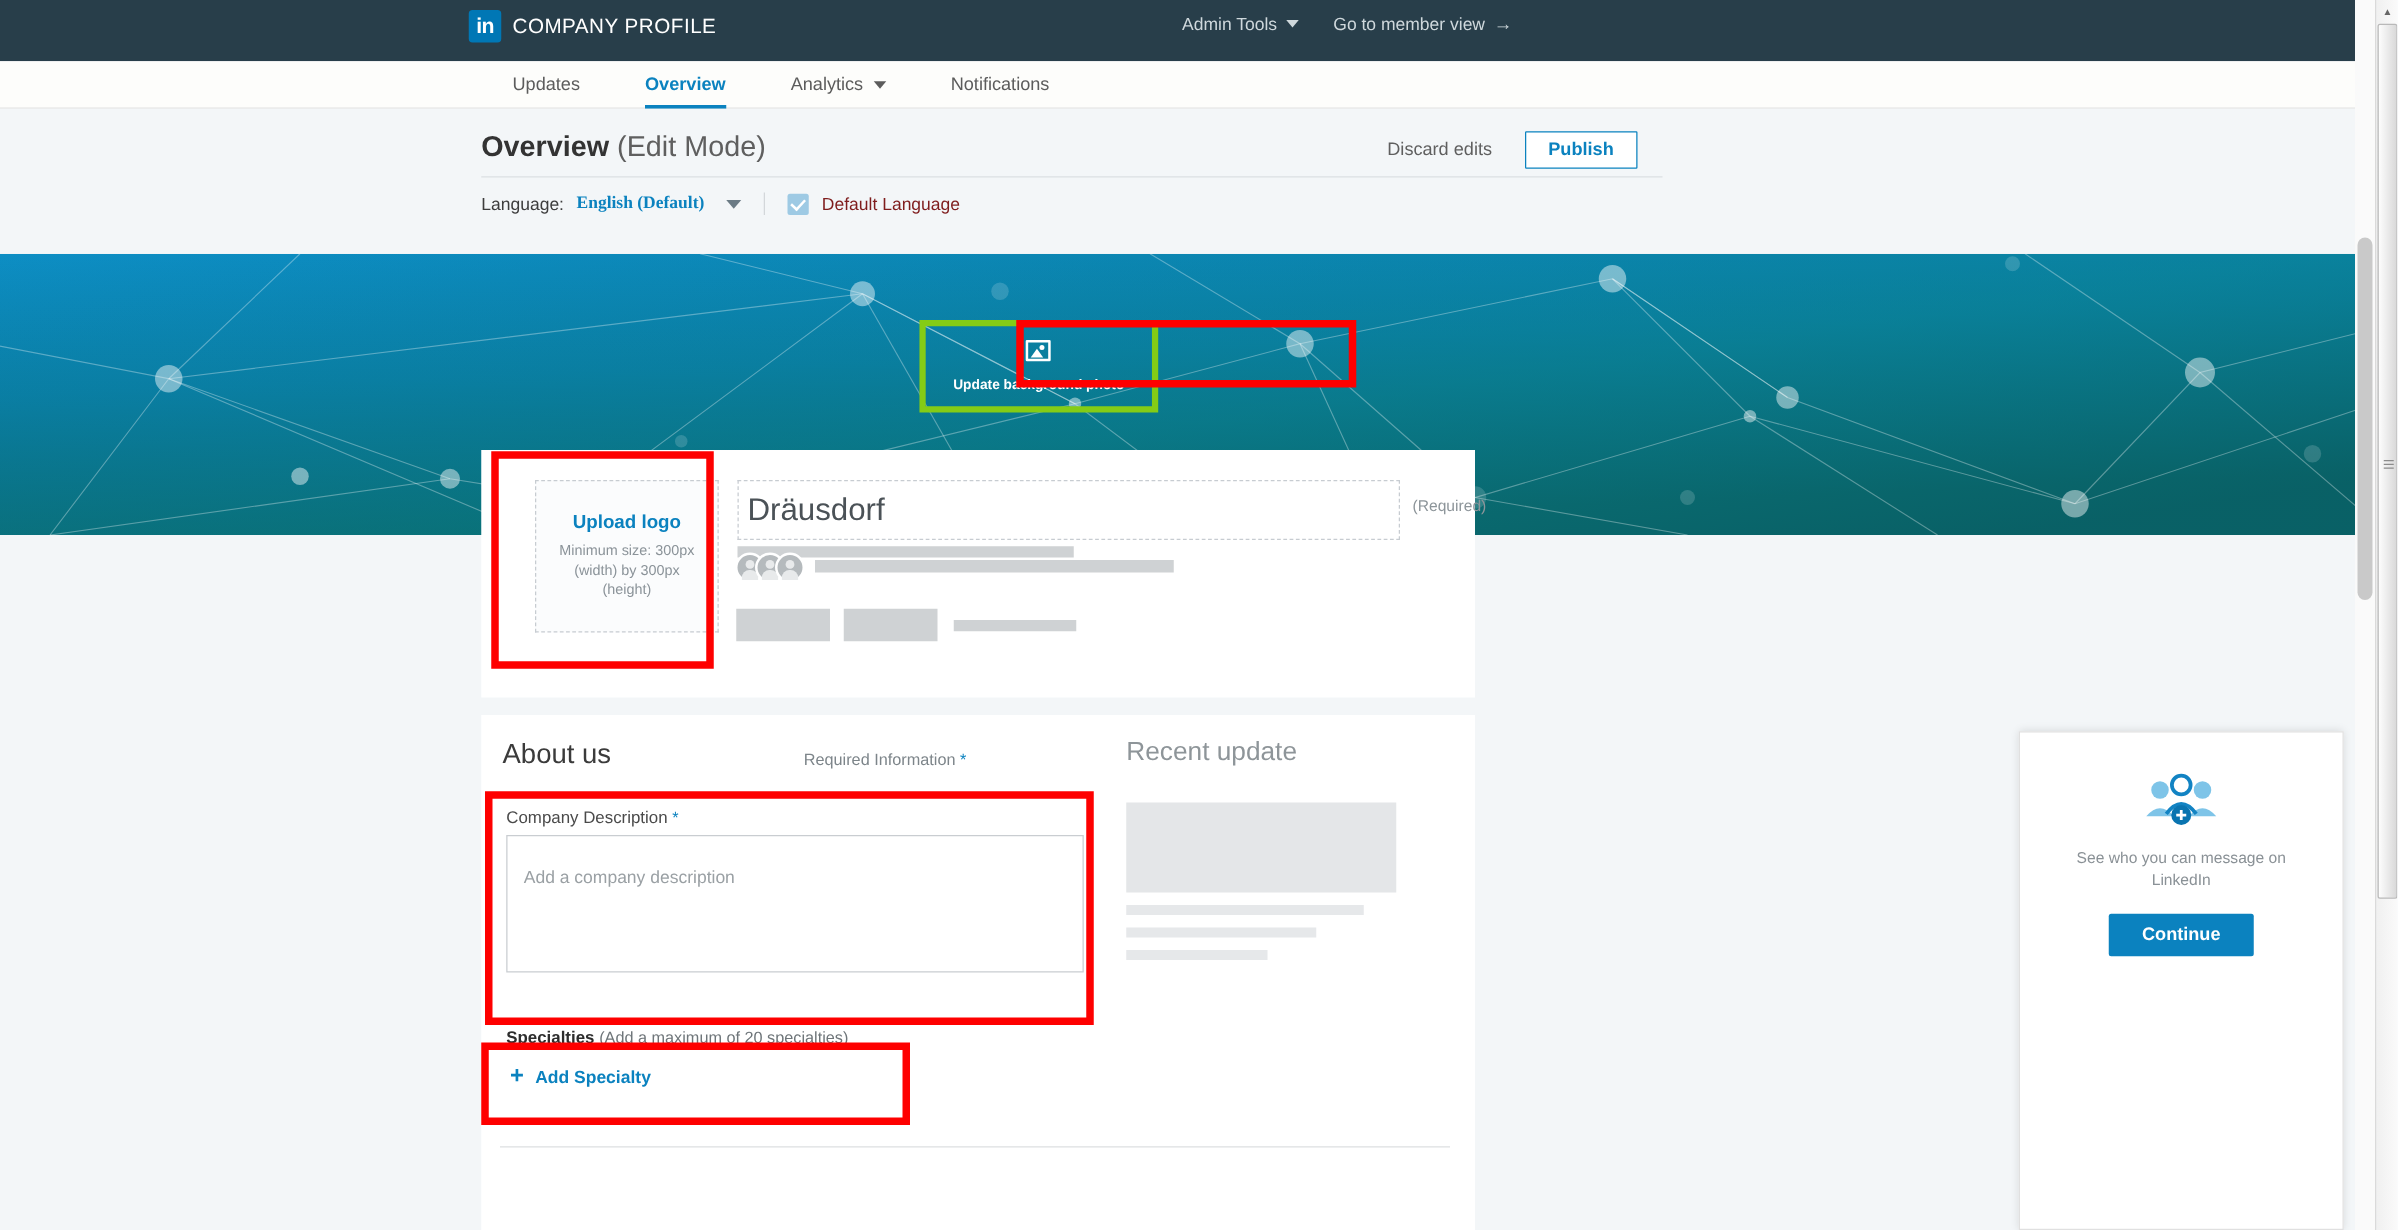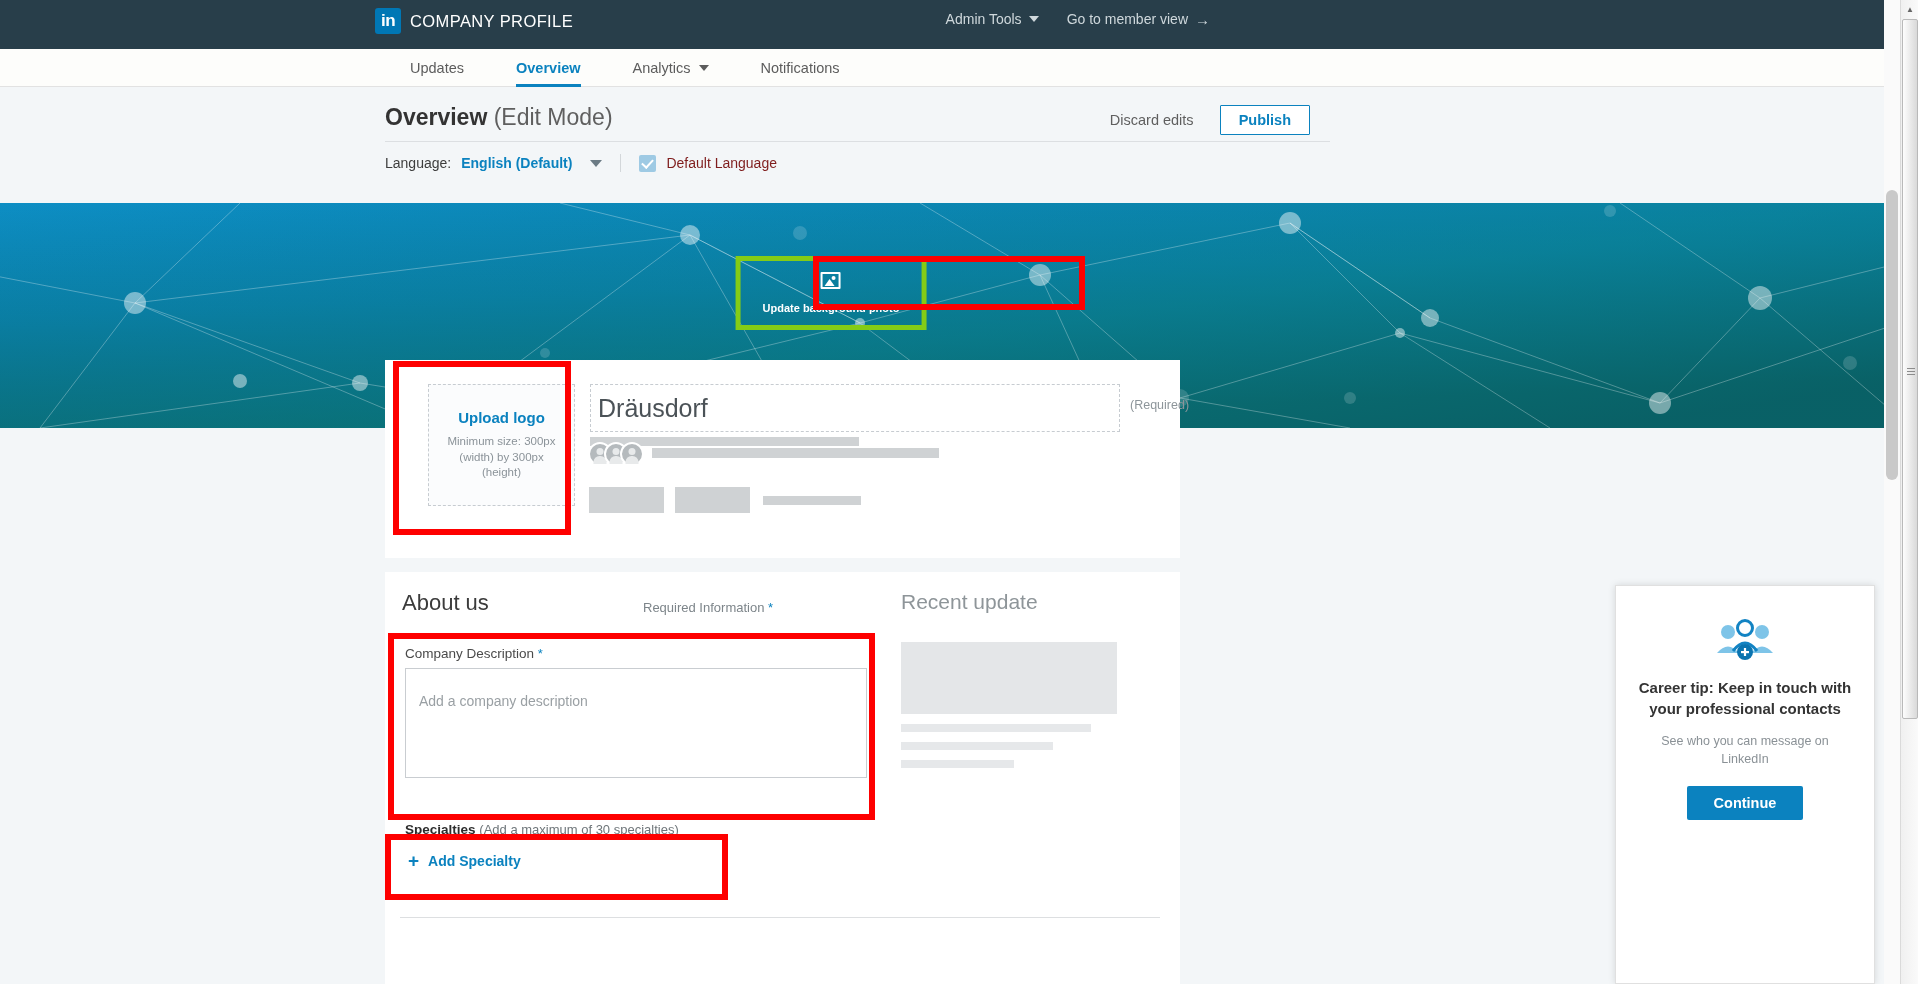--- a/index.html
+++ b/index.html
@@ -108,21 +108,21 @@
   }
   .head-rule {
     position: absolute; left: 385px; right: 570px; top: 54px;
     height: 1px; background: #dcdfe2;
   }
   .lang-row {
     position: absolute; left: 385px; top: 67px;
     display: flex; align-items: center; gap: 10px;
   }
   .lang-label { font-size: 14px; color: #3d3d3d; }
-  .lang-value { font-size: 14px; color: #0b82bf; font-weight: bold; cursor: pointer; }
+  .lang-value { font-size: 14px; color: #0b82bf; font-weight: bold; cursor: pointer; font-family: Liberation Serif, serif; }
   .lang-caret {
     width: 0; height: 0; margin-left: 8px;
     border-left: 6px solid transparent;
     border-right: 6px solid transparent;
     border-top: 7px solid #6b7b85;
   }
   .lang-sep { width: 1px; height: 18px; background: #d3d7da; margin: 0 8px; }
   .lang-check {
     width: 17px; height: 17px; background: #9ecae4;
     border-radius: 2px; position: relative; display: inline-block;
@@ -499,21 +499,21 @@
     <div class="recent-title">Recent update</div>
 
     <div class="field-label">
       <span>Company Description</span>
       <span class="req-star">*</span>
     </div>
     <textarea class="desc-textarea" placeholder="Add a company description" style=""></textarea>
 
     <div class="spec-label">
       <span>Specialties</span>
-      <span class="spec-hint">(Add a maximum of 30 specialties)</span>
+      <span class="spec-hint">(Add a maximum of 20 specialties)</span>
     </div>
     <div class="add-specialty">
       <span class="plus-glyph">+</span>
       <span>Add Specialty</span>
     </div>
     <div class="about-rule"></div>
 
     <div class="ru-img"></div>
     <div class="ru-l1"></div>
     <div class="ru-l2"></div>
@@ -533,21 +533,20 @@
           <path d="M2 36 q11 -13 22 0 z" fill="#7ec4e8"></path>
           <circle cx="47" cy="15" r="7" fill="#7ec4e8"></circle>
           <path d="M36 36 q11 -13 22 0 z" fill="#7ec4e8"></path>
           <circle cx="30" cy="11" r="7.5" fill="none" stroke="#1283c3" stroke-width="3"></circle>
           <path d="M18 34 q12 -16 24 0" fill="none" stroke="#1283c3" stroke-width="3"></path>
           <circle cx="30" cy="35" r="8" fill="#0a74b0"></circle>
           <rect x="26" y="34" width="8" height="2.2" fill="#fff"></rect>
           <rect x="28.9" y="31" width="2.2" height="8" fill="#fff"></rect>
         </svg>
       </div>
-      <div class="msg-tip">Career tip: Keep in touch with your professional contacts</div>
       <div class="msg-sub">See who you can message on LinkedIn</div>
       <button class="continue-btn">Continue</button>
     </div>
   </div>
 
   <div class="inner-vscroll">
     <div class="inner-thumb"></div>
   </div>
   <div class="vscroll">
     <div class="vscroll-arrow">▲</div>

